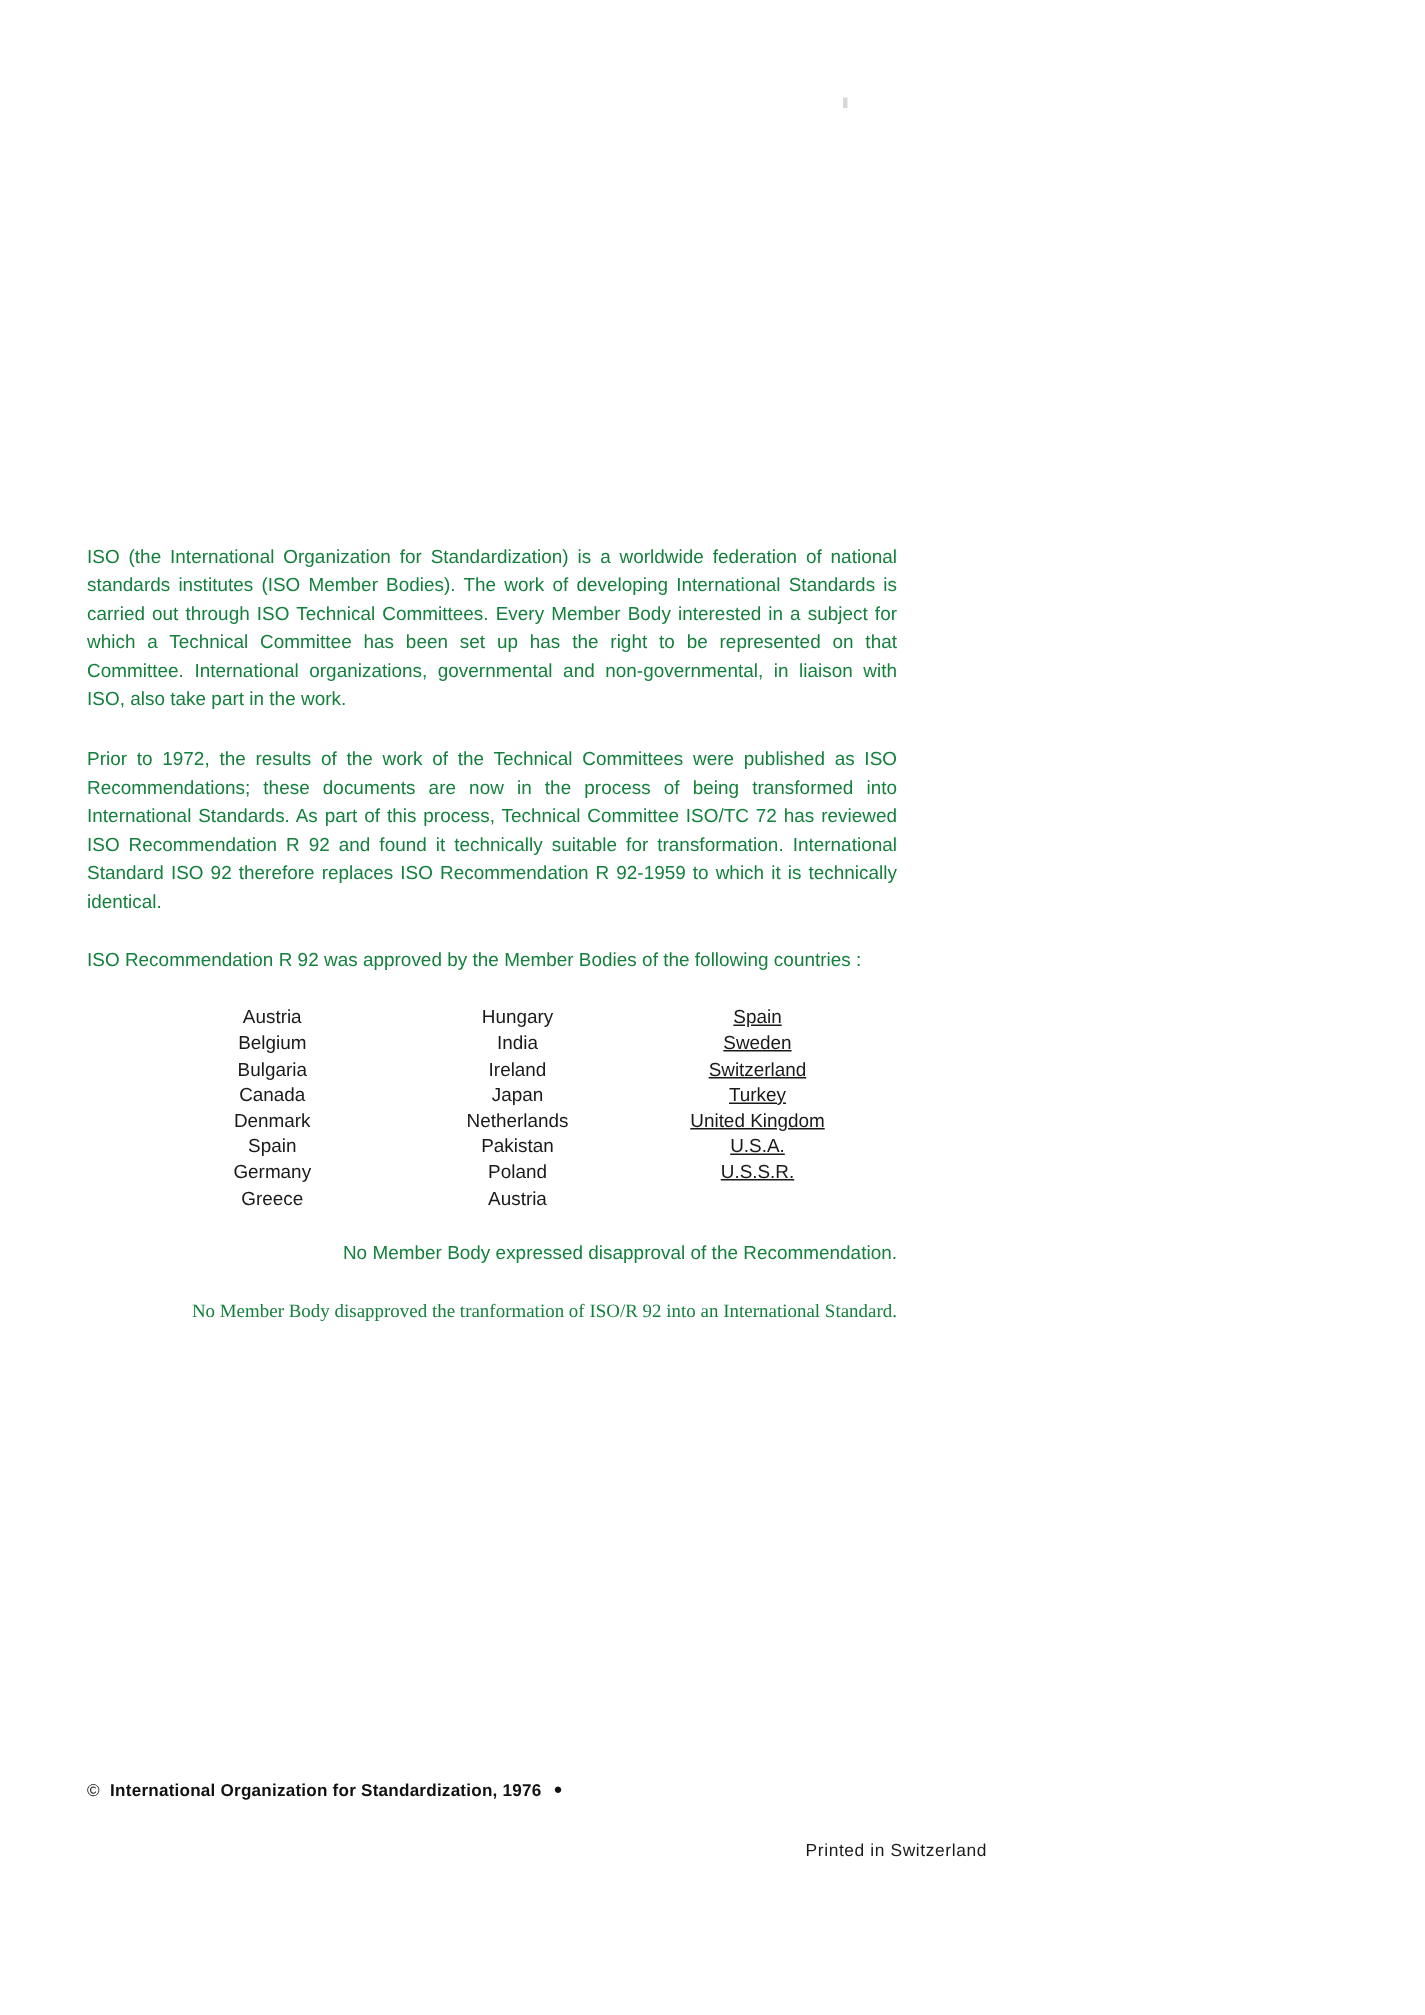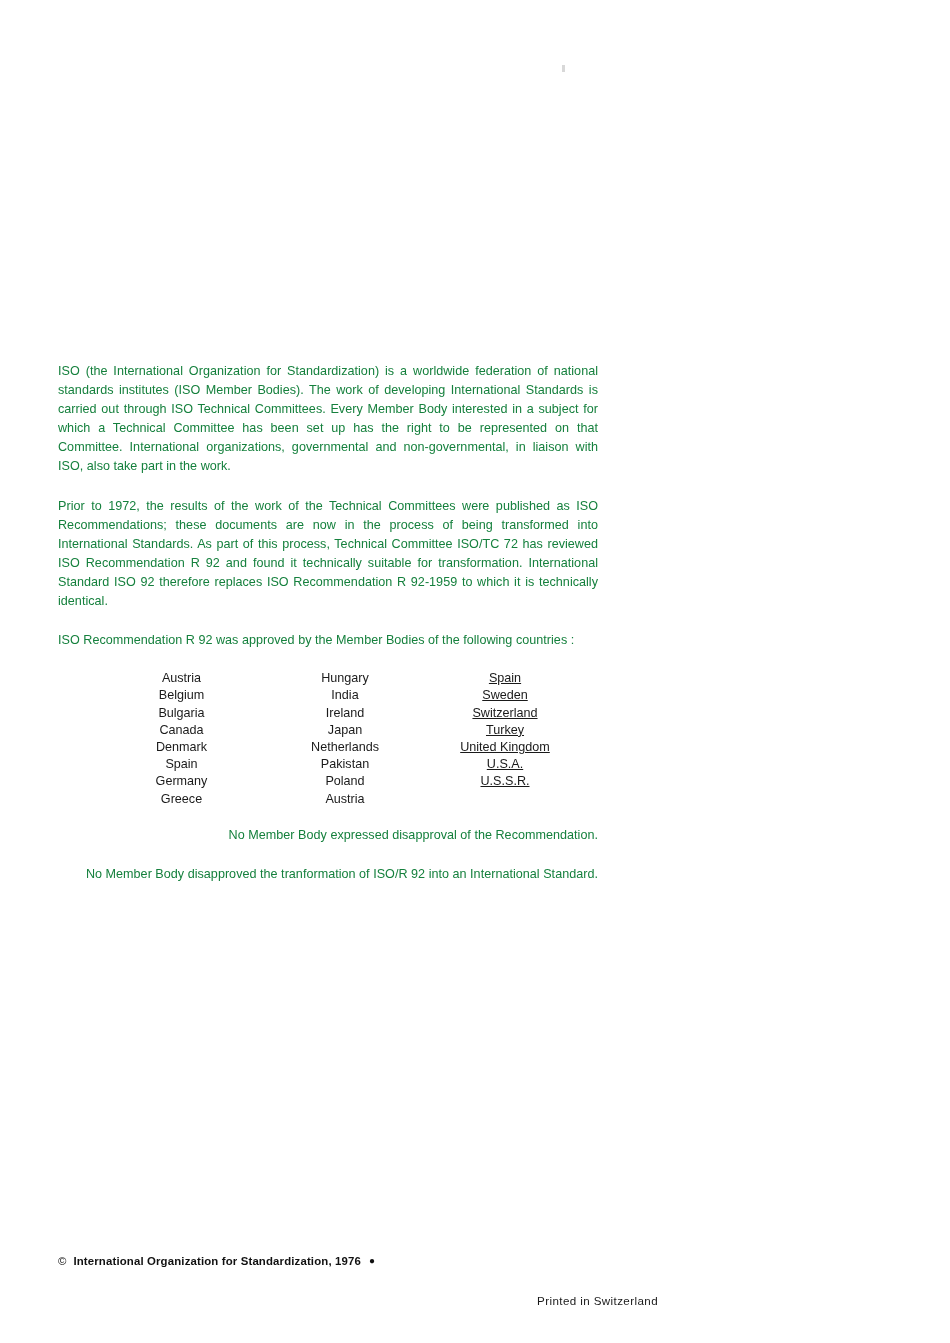--- a/index.html
+++ b/index.html
@@ -47,20 +47,21 @@
     text-justify: inter-word;
     margin: 0 0 20px 0;
     color: #15803d;
     letter-spacing: 0.02px;
   }
   .para.last-left {
     text-align: right;
   }
   .para:last-child {
     margin-bottom: 12px;
+    font-family: Liberation Serif, serif;
   }
   .countries {
     margin: 16px 0 18px 0;
     padding-left: 40px;
     display: flex;
     text-align: center;
   }
   .country-col {
     display: flex;
     flex-direction: column;
@@ -73,21 +74,21 @@
     line-height: 17.2px;
     color: #1a1a1a;
     white-space: nowrap;
   }
   .closing-block {
     margin-top: 14px;
   }
   .footer {
     position: absolute;
     left: 58px;
-    top: 1253px;
+    top: 1186px;
     width: 600px;
   }
   .copyright-line {
     font-size: 11.4px;
     line-height: 16px;
     color: #111111;
     white-space: nowrap;
   }
   .copyright-symbol {
     font-weight: normal;

